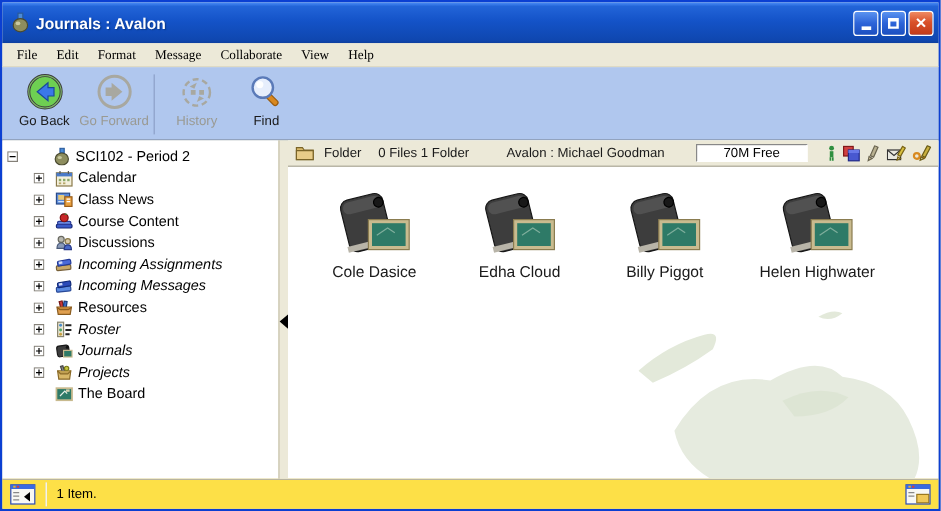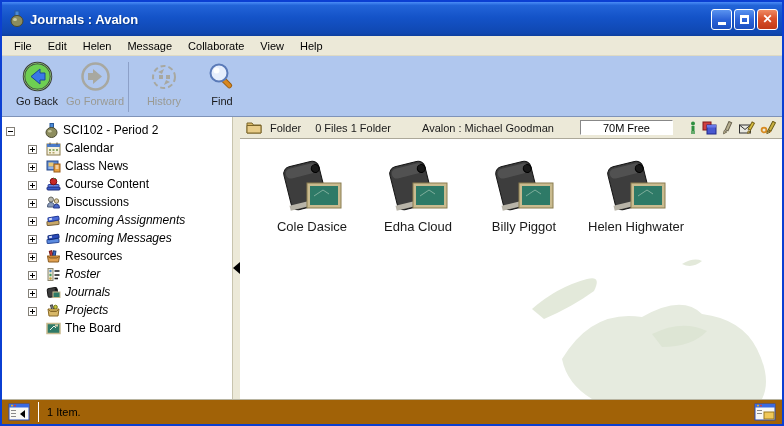--- a/index.html
+++ b/index.html
@@ -19,21 +19,21 @@
   .winbtn { width:21px; height:21px; border:1px solid #fff; border-radius:3px;
             display:flex; align-items:center; justify-content:center;
             color:#fff; font-weight:bold; font-size:12px; line-height:1;
             background:linear-gradient(180deg,#5a93f0 0%,#2c63d8 50%,#1b4fc0 100%); }
   .winbtn.close { background:linear-gradient(180deg,#ef8a63 0%,#d9512a 45%,#c23a18 100%); }
   .glyph-min { width:8px; height:3px; background:#fff; margin-top:9px; }
   .glyph-max { width:9px; height:9px; border:2px solid #fff; border-top-width:3px; }
 
   
   .menubar { height:20px; flex:none; display:flex; align-items:center; background:#ece9d8;
-             padding-left:4px; border-bottom:1px solid #dedac4; }
+             padding-left:4px; border-bottom:1px solid #dedac4;font-family:Liberation Serif, serif; }
   .menu-item { padding:2px 8px; cursor:default; }
 
   
   .toolbar { height:60px; flex:none; background:#b0c7ee; display:flex; align-items:flex-start;
              padding:4px 0 0 6px; }
   .tool-btn { width:58px; display:flex; flex-direction:column; align-items:center; gap:2px; }
   .tool-btn .ticon { height:33px; display:flex; align-items:center; justify-content:center; }
   .tool-label { font-size:11px; color:#1a1a1a; white-space:nowrap; }
   .tool-btn.disabled .tool-label { color:#9a9a93; }
   .tool-sep { width:1px; height:50px; background:#8ca0c8; margin:2px 6px 0 4px; }
@@ -62,27 +62,27 @@
   .mh-account { margin-left:23px; }
   .free-box { width:100px; height:15px; margin-left:18px; background:#fff;
               border-top:1px solid #888; border-left:1px solid #888;
               border-right:1px solid #fff; border-bottom:1px solid #fff;
               display:flex; align-items:center; justify-content:center; font-size:11px; }
   .mh-spacer { flex:1; }
   .mh-icons { display:flex; align-items:center; gap:5px; }
 
   .main-body { flex:1; position:relative; overflow:hidden; }
   .watermark { position:absolute; right:0; bottom:0; pointer-events:none; }
-  .icon-grid { position:absolute; top:16px; left:26px; display:flex; align-items:flex-end; }
+  .icon-grid { position:absolute; top:16px; left:26px; display:flex; align-items:flex-end;gap:15px; }
   .journal-item { display:flex; flex-direction:column; align-items:center; margin-right:14px; }
   .journal-item .jicon { width:92px; height:62px; display:flex; justify-content:center; }
   .jlabel { font-size:13px; color:#1a1a1a; margin-top:2px; padding:0 4px; white-space:nowrap; }
 
   
-  .statusbar { height:24px; flex:none; background:#a16207; border-top:1px solid #b8b4a0;
+  .statusbar { height:24px; flex:none; background:#fde047; border-top:1px solid #b8b4a0;
                display:flex; align-items:center; padding:12px 6px; }
   .sb-sep { width:1px; height:20px; background:#c0bca6; border-right:1px solid #fff; margin:0 8px 0 8px; }
   .sb-text { font-size:11px; }
   .sb-spacer { flex:1; }
 </style>
 </head>
 <body>
 
 <div class="window">
 
@@ -102,21 +102,21 @@
       <span class="winbtn">
           <span class="glyph-max"></span>
         </span>
       <span class="winbtn close">✕</span>
     </span>
   </div>
 
   <div class="menubar">
     <span class="menu-item">File</span>
     <span class="menu-item">Edit</span>
-    <span class="menu-item">Helen</span>
+    <span class="menu-item">Format</span>
     <span class="menu-item">Message</span>
     <span class="menu-item">Collaborate</span>
     <span class="menu-item">View</span>
     <span class="menu-item">Help</span>
   </div>
 
   <div class="toolbar">
     <div class="tool-btn">
       <span class="ticon">
         <svg width="31" height="31" viewBox="0 0 31 31">

